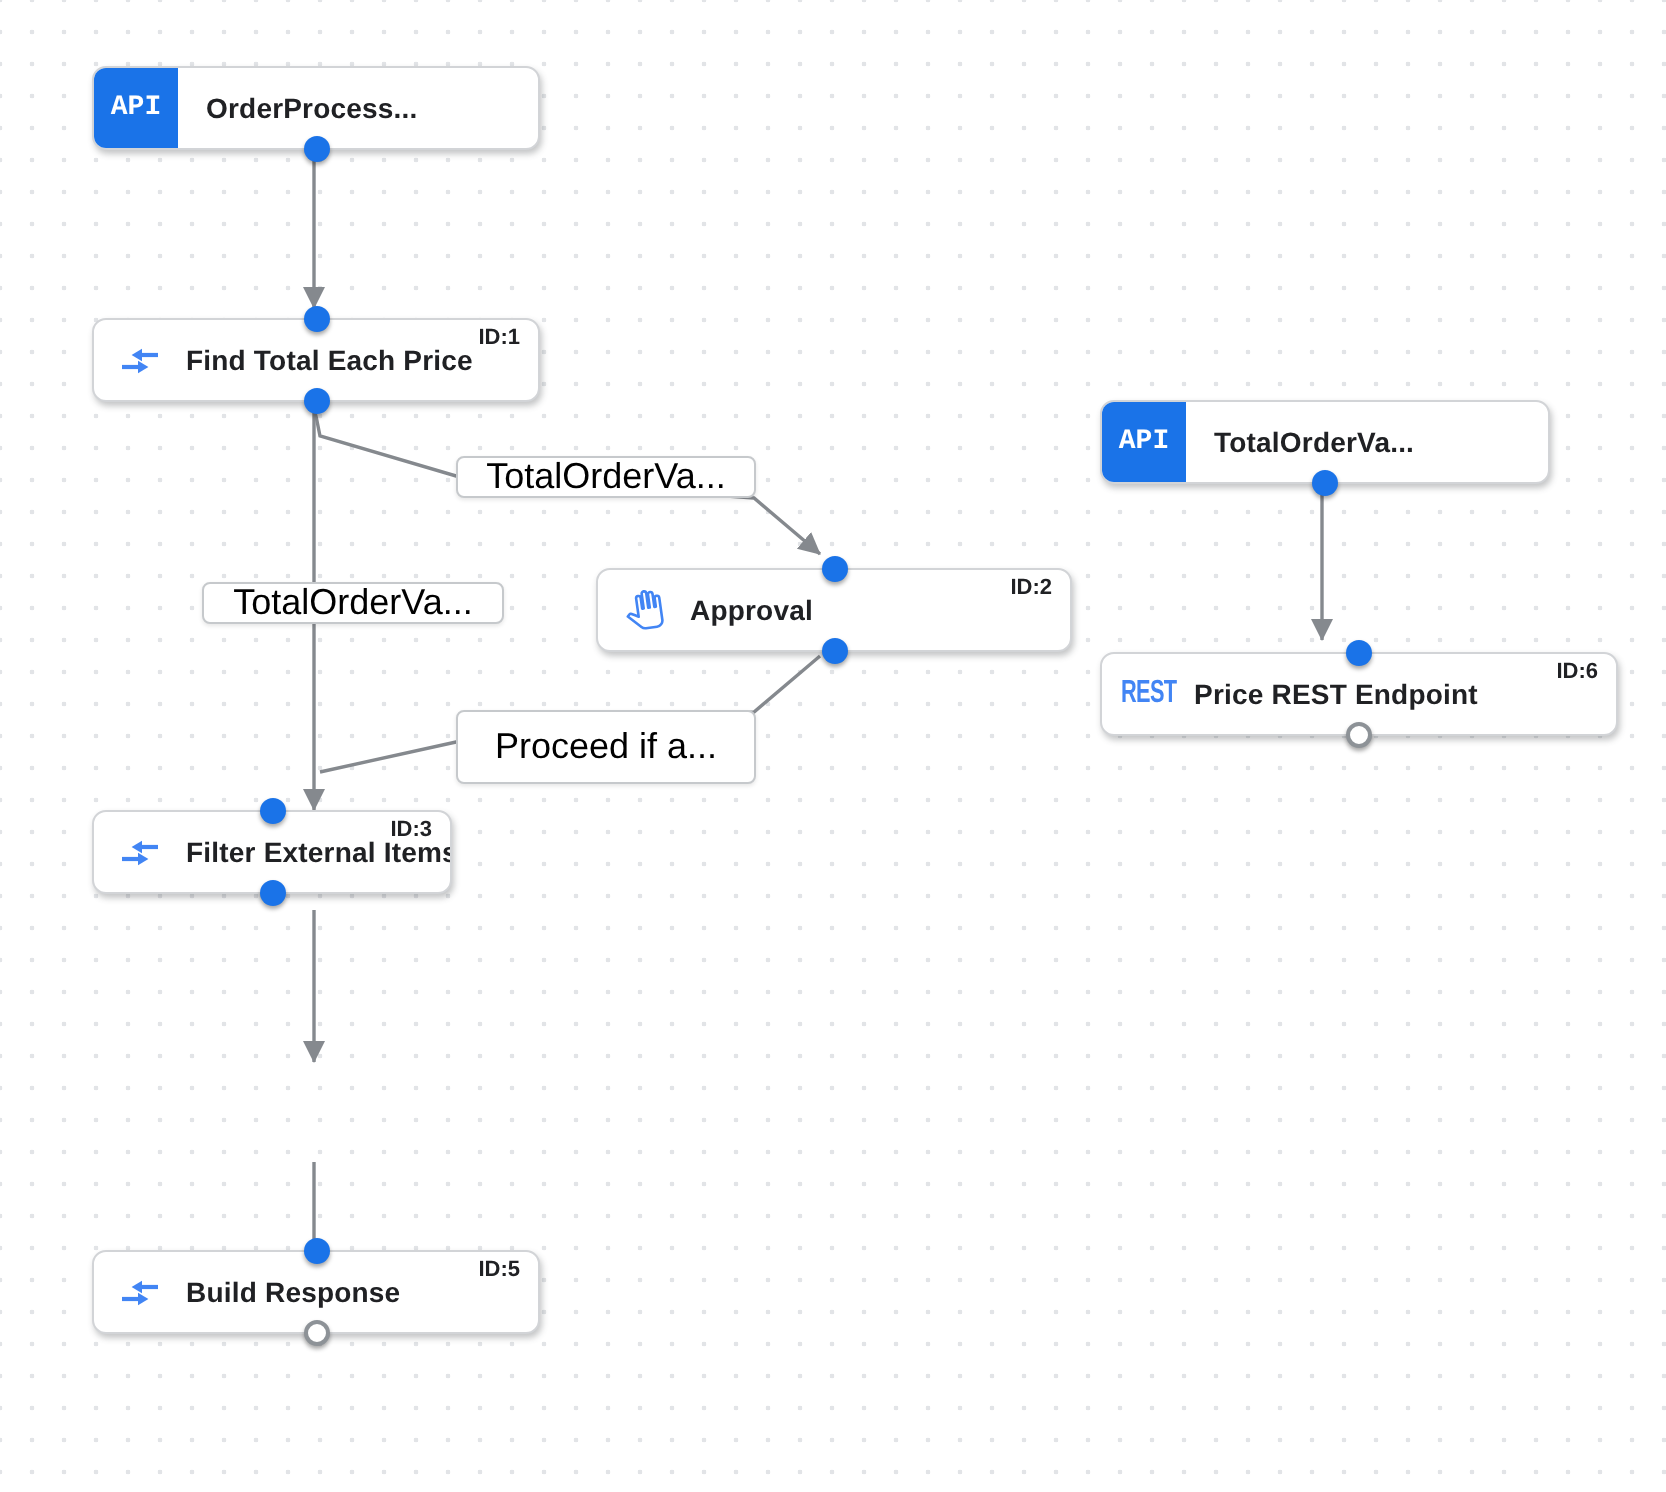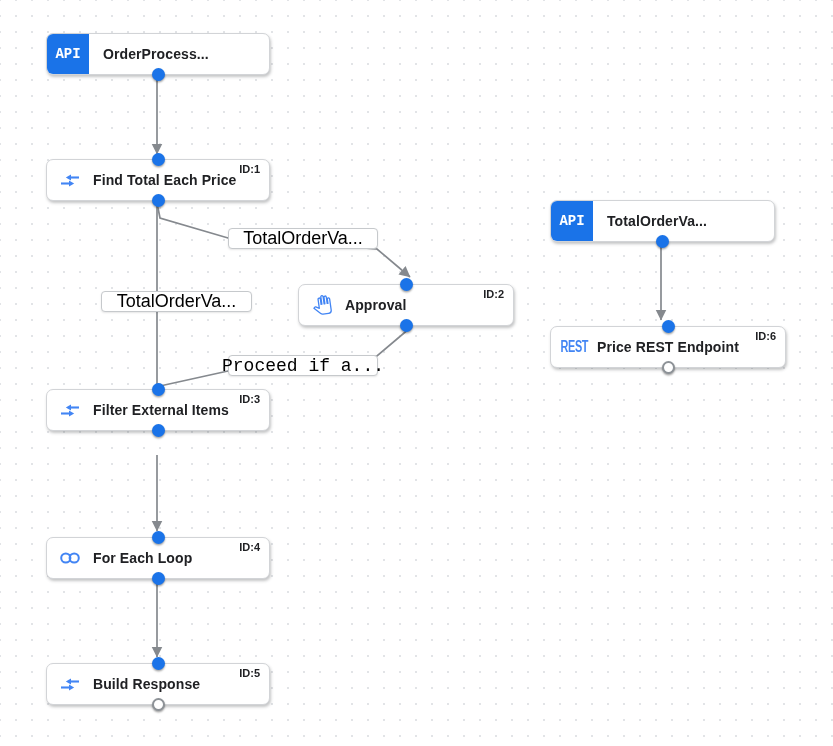--- a/index.html
+++ b/index.html
@@ -101,87 +101,73 @@
             <line x1="19" y1="4.5" x2="11" y2="4.5"></line>
             <path d="M11,1.4 L5.8,4.5 L11,7.6 Z" stroke="none"></path>
           </g>
         </svg>
       </span>
       <span class="label">Find Total Each Price</span>
       <span class="task-id">ID:1</span>
       <div class="port top connected"></div>
       <div class="port bottom connected"></div>
     </div>
-    <div class="node task" style="left: 298px; top: 284px; width: 216px; height: 42px;">
+    <div class="node task" style="left: 298px; top: 284px; width: 238px; height: 42px;">
       <span class="icon-wrap">
         <svg width="20" height="20" viewBox="0 0 24 24">
           <path transform="rotate(-8 12 12) scale(0.92) translate(1,1)" d="M23 5.5V20c0 2.2-1.8 4-4 4h-7.3c-1.08 0-2.1-.43-2.85-1.19L1 14.83s1.26-1.23 1.3-1.25c.22-.19.49-.29.79-.29.22 0 .42.06.6.16.04.01 4.31 2.46 4.31 2.46V4c0-.83.67-1.5 1.5-1.5S11 3.17 11 4v7h1V1.5c0-.83.67-1.5 1.5-1.5S15 .67 15 1.5V11h1V2.5c0-.83.67-1.5 1.5-1.5s1.5.67 1.5 1.5V11h1V5.5c0-.83.67-1.5 1.5-1.5s1.5.67 1.5 1.5z" fill="none" stroke="#4285f4" stroke-width="1.7" stroke-linejoin="round"></path>
         </svg>
       </span>
       <span class="label">Approval</span>
       <span class="task-id">ID:2</span>
       <div class="port top connected"></div>
       <div class="port bottom connected"></div>
     </div>
     <div class="node trigger" style="left: 550px; top: 200px; width: 225px; height: 42px;">
       <div class="api-badge">API</div>
       <span class="label">TotalOrderVa...</span>
       <div class="port bottom connected"></div>
     </div>
-    <div class="node task" style="left: 550px; top: 326px; width: 236px; height: 42px;">
+    <div class="node task" style="left: 550px; top: 326px; width: 259px; height: 42px;">
       <span class="icon-wrap">
         <span class="rest-badge">REST</span>
       </span>
       <span class="label">Price REST Endpoint</span>
       <span class="task-id">ID:6</span>
       <div class="port top connected"></div>
       <div class="port bottom open"></div>
     </div>
-    <div class="node task" style="left: 46px; top: 389px; width: 224px; height: 42px;">
+    <div class="node task" style="left: 46px; top: 405px; width: 180px; height: 42px;">
       <span class="icon-wrap">
         <svg width="20" height="15" viewBox="0 0 20 15">
           <g stroke="#4285f4" stroke-width="2.1" fill="#4285f4">
             <line x1="1" y1="10.5" x2="9" y2="10.5"></line>
             <path d="M9,7.4 L14.2,10.5 L9,13.6 Z" stroke="none"></path>
             <line x1="19" y1="4.5" x2="11" y2="4.5"></line>
             <path d="M11,1.4 L5.8,4.5 L11,7.6 Z" stroke="none"></path>
           </g>
         </svg>
       </span>
       <span class="label">Filter External Items</span>
       <span class="task-id">ID:3</span>
       <div class="port top connected"></div>
       <div class="port bottom connected"></div>
     </div>
-    <div class="node task" style="left: 46px; top: 537px; width: 224px; height: 42px;">
-      <span class="icon-wrap">
-        <svg class="infinity-glyph" width="22" height="14" viewBox="0 0 22 14">
-          <g fill="none" stroke="#4285f4" stroke-width="2">
-            <circle cx="6.8" cy="7" r="4.6"></circle>
-            <circle cx="15.2" cy="7" r="4.6"></circle>
-          </g>
-        </svg>
-      </span>
-      <span class="label">For Each Loop</span>
-      <span class="task-id">ID:4</span>
-      <div class="port top connected"></div>
-      <div class="port bottom connected"></div>
-    </div>
-    <div class="node task" style="left: 46px; top: 663px; width: 224px; height: 42px;">
+    <div class="node task" style="left: 46px; top: 625px; width: 224px; height: 42px;">
       <span class="icon-wrap">
         <svg width="20" height="15" viewBox="0 0 20 15">
           <g stroke="#4285f4" stroke-width="2.1" fill="#4285f4">
             <line x1="1" y1="10.5" x2="9" y2="10.5"></line>
             <path d="M9,7.4 L14.2,10.5 L9,13.6 Z" stroke="none"></path>
             <line x1="19" y1="4.5" x2="11" y2="4.5"></line>
             <path d="M11,1.4 L5.8,4.5 L11,7.6 Z" stroke="none"></path>
           </g>
         </svg>
       </span>
       <span class="label">Build Response</span>
       <span class="task-id">ID:5</span>
       <div class="port top connected"></div>
       <div class="port bottom open"></div>
     </div>
     <div class="edge-label" style="left: 228px; top: 228px; width: 150px; height: 21px;">TotalOrderVa...</div>
     <div class="edge-label" style="left: 101px; top: 291px; width: 151px; height: 21px;">TotalOrderVa...</div>
-    <div class="edge-label" style="left: 228px; top: 355px; width: 150px; height: 21px; font-family: Liberation Mono, monospace;">Proceed if a...</div>
+    <div class="edge-label" style="left: 228px; top: 355px; width: 150px; height: 37px;">Proceed if a...</div>
   </div>
 
 </body></html>

